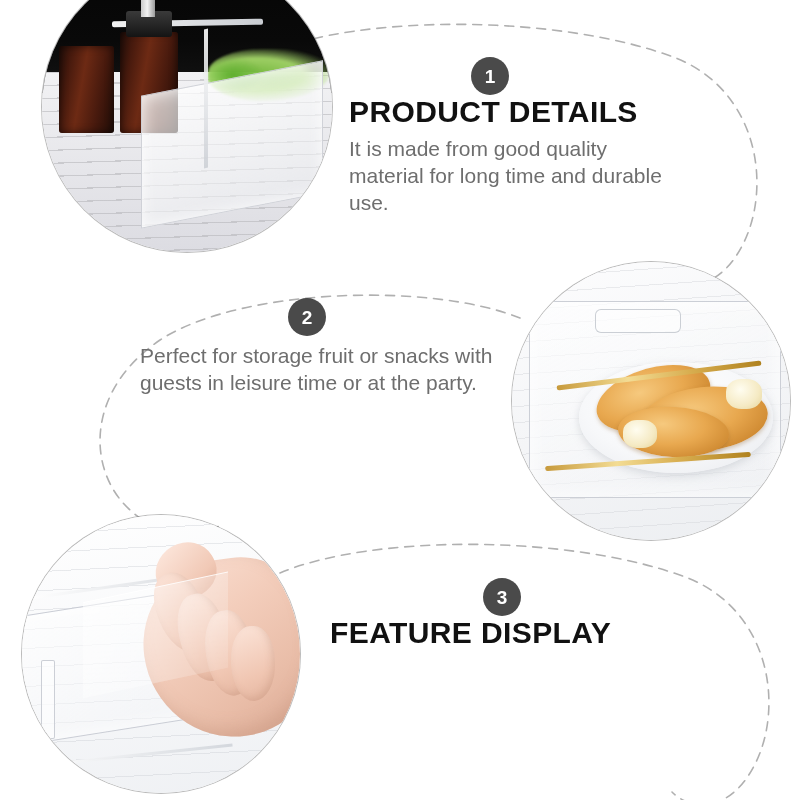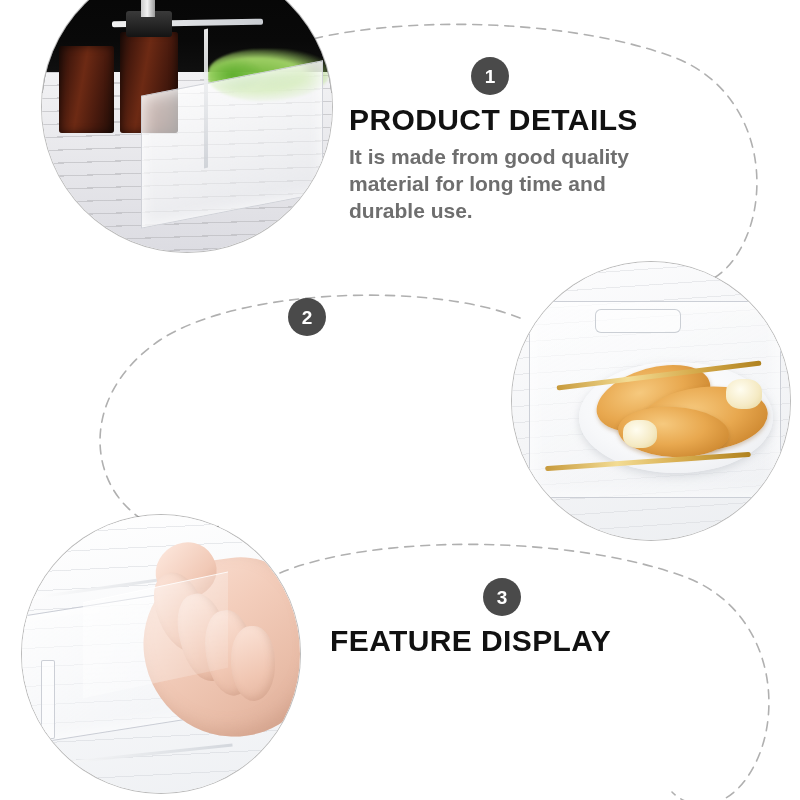--- a/index.html
+++ b/index.html
@@ -142,24 +142,24 @@
   .block{position:absolute;}
   .badge{
     width:38px;height:38px;border-radius:50%;
     background:#4a4a4a;color:#ffffff;
     display:flex;align-items:center;justify-content:center;
     font-size:19px;font-weight:bold;line-height:1;
     font-family:"Liberation Sans","DejaVu Sans",sans-serif;
   }
   .heading{
     font-size:30px;font-weight:bold;color:#111111;
-    letter-spacing:.4px;line-height:1.12;margin-top:8px;white-space:nowrap;
+    letter-spacing:.4px;line-height:1.12;margin-top:0;white-space:nowrap;
   }
   .body-text{
-    font-size:21px;color:#6e6e6e;line-height:1.30;margin-top:6px;font-weight:bold;
+    font-size:21px;color:#6e6e6e;line-height:1.30;margin-top:6px;font-weight:normal;
   }
 
   #block-1{left:349px;top:57px;}
   #block-1 .badge{margin-left:122px;}
   #block-2{left:140px;top:298px;}
   #block-2 .badge{margin-left:148px;}
   #block-3{left:330px;top:578px;}
   #block-3 .badge{margin-left:153px;}
 </style>
 </head>
@@ -227,20 +227,21 @@
   </div>
 
   <div class="block" id="block-1">
     <div class="badge">1</div>
     <div class="heading">PRODUCT DETAILS</div>
     <div class="body-text" style="width:318px;">It is made from good quality material for long time and durable use.</div>
   </div>
 
   <div class="block" id="block-2">
     <div class="badge">2</div>
+    <div class="body-text" style="width:360px;">Perfect for storage fruit or snacks with guests in leisure time or at the party.</div>
   </div>
 
   <div class="block" id="block-3">
     <div class="badge">3</div>
     <div class="heading">FEATURE DISPLAY</div>
   </div>
 
 </div>
 
 </body></html>

